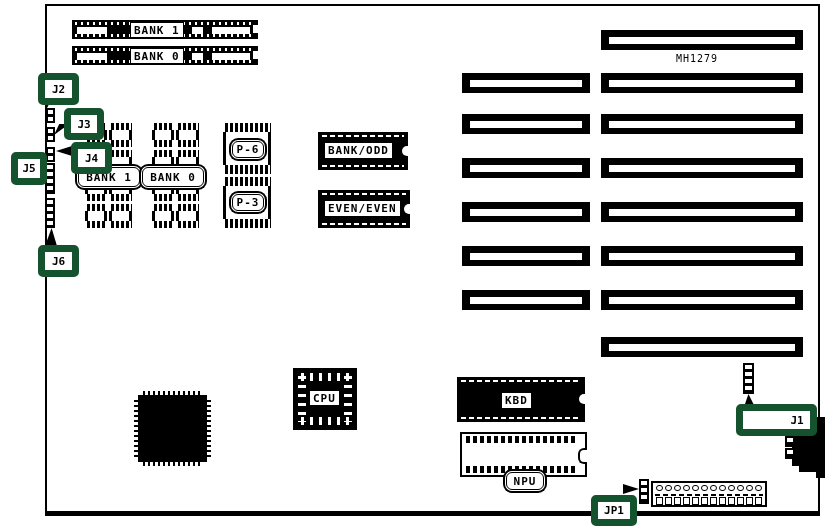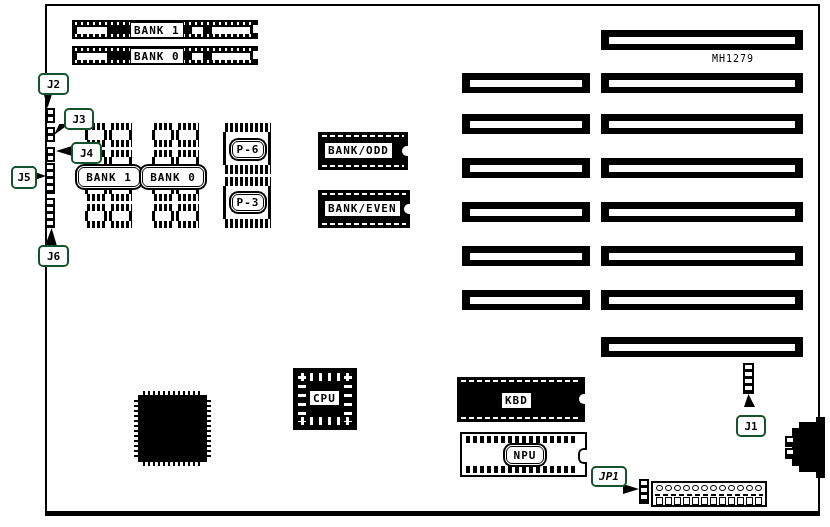--- a/index.html
+++ b/index.html
@@ -16,21 +16,21 @@
   .simm .notch{position:absolute;right:0;top:5px;width:5px;height:8px;background:#fff;}
   
   .chiplabel{position:absolute;background:#fff;border:1px solid #000;display:flex;align-items:center;
         justify-content:center;font:700 11px "DejaVu Sans Mono",monospace;letter-spacing:1px;
         z-index:3;padding:0 3px;white-space:nowrap;}
   
   .rlabel{position:absolute;background:#fff;border:1px solid #000;border-radius:6px;
         box-shadow:0 0 0 1px #fff,0 0 0 3px #000;display:flex;align-items:center;justify-content:center;
         font:700 11px "DejaVu Sans Mono",monospace;letter-spacing:1px;z-index:4;white-space:nowrap;}
   
-  .balloon{position:absolute;background:#fff;border:2px solid #14532d;border-radius:5px;
+  .balloon{position:absolute;background:#fff;border:7px solid #14532d;border-radius:5px;
         display:flex;align-items:center;justify-content:center;
         font:700 11px "DejaVu Sans Mono",monospace;z-index:6;white-space:nowrap;}
   .tail{position:absolute;background:#000;z-index:5;}
   
   .pinhdr{position:absolute;background:#000;z-index:2;}
   .pinhdr::before{content:"";position:absolute;left:2px;right:2px;top:2px;bottom:2px;
         background:repeating-linear-gradient(180deg,#fff 0 4px,transparent 4px 7px);}
   
   .memchip{position:absolute;background:#fff;border-left:3px solid #000;border-right:3px solid #000;
         box-sizing:border-box;z-index:1;}
@@ -110,21 +110,21 @@
   <div class="pinhdr" style="left:46px;top:147px;width:9px;height:15px;"></div>
   <div class="pinhdr" style="left:45px;top:163px;width:10px;height:31px;"></div>
   <div class="pinhdr" style="left:45px;top:198px;width:10px;height:30px;"></div>
 
   <div class="balloon" style="left:38px;top:73px;width:27px;height:18px;">J2</div>
   <div class="tail" style="left:43px;top:91px;width:10px;height:17px;clip-path:polygon(0 0,100% 0,45% 100%);"></div>
   <div class="balloon" style="left:64px;top:108px;width:26px;height:18px;">J3</div>
   <div class="tail" style="left:54px;top:124px;width:15px;height:11px;clip-path:polygon(35% 0,100% 0,0 100%);"></div>
   <div class="balloon" style="left:71px;top:142px;width:27px;height:18px;">J4</div>
   <div class="tail" style="left:56px;top:146px;width:16px;height:10px;clip-path:polygon(100% 0,100% 100%,0 50%);"></div>
-  <div class="balloon" style="left:11px;top:166px;width:22px;height:19px;">J5</div>
+  <div class="balloon" style="left:11px;top:152px;width:22px;height:19px;">J5</div>
   <div class="tail" style="left:32px;top:171px;width:14px;height:10px;clip-path:polygon(0 0,0 100%,100% 50%);"></div>
   <div class="balloon" style="left:38px;top:245px;width:27px;height:18px;">J6</div>
   <div class="tail" style="left:45px;top:228px;width:12px;height:18px;clip-path:polygon(0 100%,100% 100%,55% 0);"></div>
 
   <div class="memchip" style="left:85px;top:123px;width:22px;height:24px;"></div>
   <div class="memchip" style="left:85px;top:150px;width:22px;height:24px;"></div>
   <div class="memchip" style="left:85px;top:177px;width:22px;height:24px;"></div>
   <div class="memchip" style="left:85px;top:204px;width:22px;height:24px;"></div>
   <div class="memchip" style="left:109px;top:123px;width:23px;height:24px;"></div>
   <div class="memchip" style="left:109px;top:150px;width:23px;height:24px;"></div>
@@ -153,39 +153,39 @@
     <div class="dash" style="bottom:3px;"></div>
     <div class="notch" style="top:14px;"></div>
   </div>
   <div class="chiplabel" style="left:324px;top:142px;height:15px;">BANK/ODD</div>
 
   <div class="dip" style="left:318px;top:190px;width:92px;height:38px;">
     <div class="dash" style="top:3px;"></div>
     <div class="dash" style="bottom:3px;"></div>
     <div class="notch" style="top:14px;"></div>
   </div>
-  <div class="chiplabel" style="left:324px;top:200px;height:15px;">BANK/EVEN</div>
+  <div class="chiplabel" style="left:324px;top:200px;height:15px;">EVEN/EVEN</div>
 
   <div class="slot" style="left:462px;top:73px;width:128px;height:20px;"></div>
   <div class="slot" style="left:462px;top:114px;width:128px;height:20px;"></div>
   <div class="slot" style="left:462px;top:158px;width:128px;height:20px;"></div>
   <div class="slot" style="left:462px;top:202px;width:128px;height:20px;"></div>
   <div class="slot" style="left:462px;top:246px;width:128px;height:20px;"></div>
   <div class="slot" style="left:462px;top:290px;width:128px;height:20px;"></div>
 
   <div class="slot" style="left:601px;top:30px;width:202px;height:20px;"></div>
   <div class="slot" style="left:601px;top:73px;width:202px;height:20px;"></div>
   <div class="slot" style="left:601px;top:114px;width:202px;height:20px;"></div>
   <div class="slot" style="left:601px;top:158px;width:202px;height:20px;"></div>
   <div class="slot" style="left:601px;top:202px;width:202px;height:20px;"></div>
   <div class="slot" style="left:601px;top:246px;width:202px;height:20px;"></div>
   <div class="slot" style="left:601px;top:290px;width:202px;height:20px;"></div>
   <div class="slot" style="left:601px;top:337px;width:202px;height:20px;"></div>
 
-  <div class="partnum" style="left:676px;top:53px;margin-left:36px;">MH1279</div>
+  <div class="partnum" style="left:676px;top:53px;">MH1279</div>
 
   <div class="cpu" style="left:293px;top:368px;width:64px;height:62px;">
     <div class="cputick-h" style="top:5px;"></div>
     <div class="cputick-h" style="bottom:5px;"></div>
     <div class="cputick-v" style="left:5px;"></div>
     <div class="cputick-v" style="right:5px;"></div>
   </div>
   <div class="chiplabel" style="left:309px;top:390px;height:14px;">CPU</div>
 
   <div class="blk" style="left:138px;top:395px;width:69px;height:67px;z-index:1;"></div>
@@ -199,34 +199,34 @@
     <div class="dash" style="bottom:3px;"></div>
     <div class="notch" style="top:17px;"></div>
   </div>
   <div class="chiplabel" style="left:501px;top:392px;height:15px;">KBD</div>
 
   <div class="npu" style="left:460px;top:432px;width:127px;height:45px;">
     <div class="pins" style="top:2px;"></div>
     <div class="pins" style="bottom:2px;"></div>
     <div class="notch"></div>
   </div>
-  <div class="rlabel" style="left:506px;top:446px;width:36px;height:16px;">NPU</div>
+  <div class="rlabel" style="left:506px;top:472px;width:36px;height:16px;">NPU</div>
 
   <div class="pinhdr" style="left:743px;top:363px;width:11px;height:31px;"></div>
   <div class="tail" style="left:744px;top:394px;width:11px;height:13px;clip-path:polygon(40% 0,0 100%,100% 100%);"></div>
-  <div class="balloon" style="left:736px;top:415px;width:26px;height:18px;">J1</div>
+  <div class="balloon" style="left:736px;top:404px;width:26px;height:18px;padding-left:41px;">J1</div>
 
   <div class="blk" style="left:816px;top:417px;width:9px;height:7px;z-index:2;"></div>
   <div class="blk" style="left:799px;top:422px;width:26px;height:50px;z-index:2;"></div>
   <div class="blk" style="left:792px;top:428px;width:7px;height:38px;z-index:2;"></div>
   <div class="blk" style="left:816px;top:472px;width:9px;height:6px;z-index:2;"></div>
   <div class="pinhdr" style="left:785px;top:436px;width:10px;height:11px;"></div>
   <div class="pinhdr" style="left:785px;top:448px;width:10px;height:11px;"></div>
 
-  <div class="balloon" style="left:591px;top:466px;width:32px;height:17px;font-style:italic;">JP1</div>
+  <div class="balloon" style="left:591px;top:495px;width:32px;height:17px;">JP1</div>
   <div class="tail" style="left:623px;top:484px;width:16px;height:10px;clip-path:polygon(0 0,0 100%,100% 50%);"></div>
   <div class="pinhdr" style="left:639px;top:479px;width:10px;height:25px;"></div>
 
   <div class="pwr" style="left:651px;top:481px;width:116px;height:26px;">
     <div class="ovals">
         <i></i>
         <i></i>
         <i></i>
         <i></i>
         <i></i>

